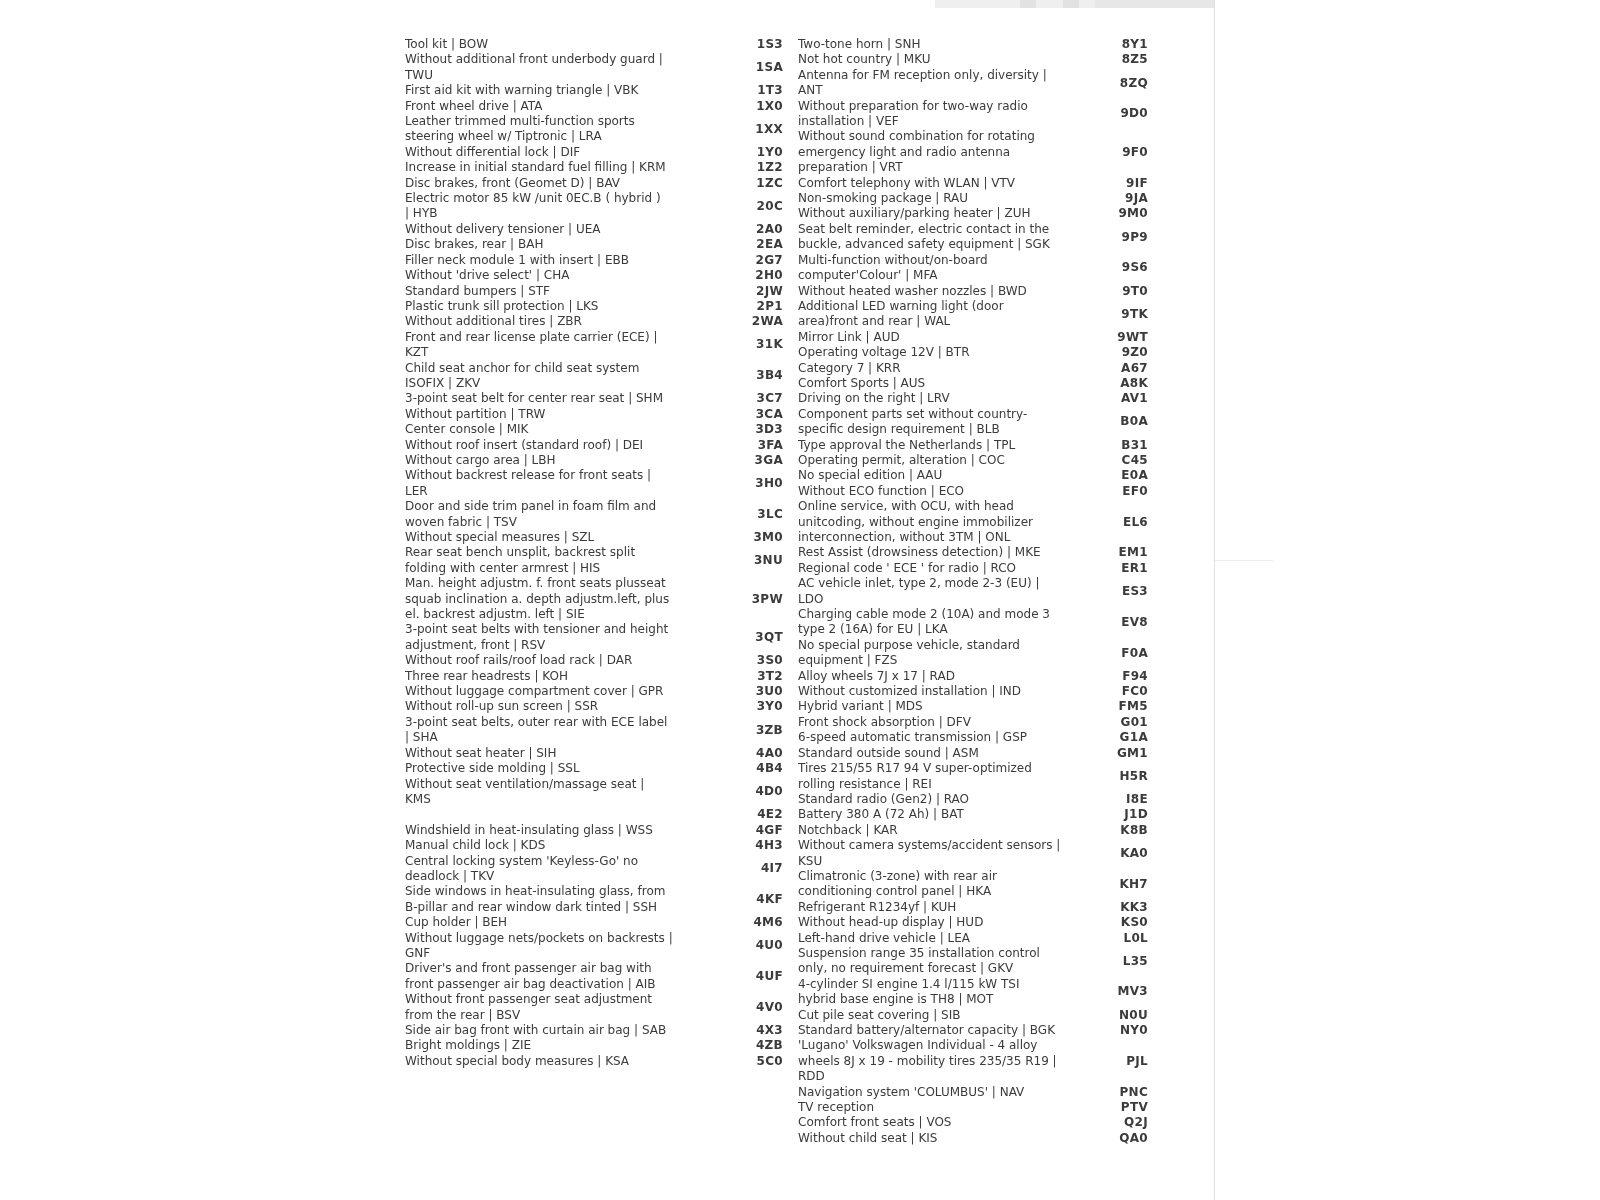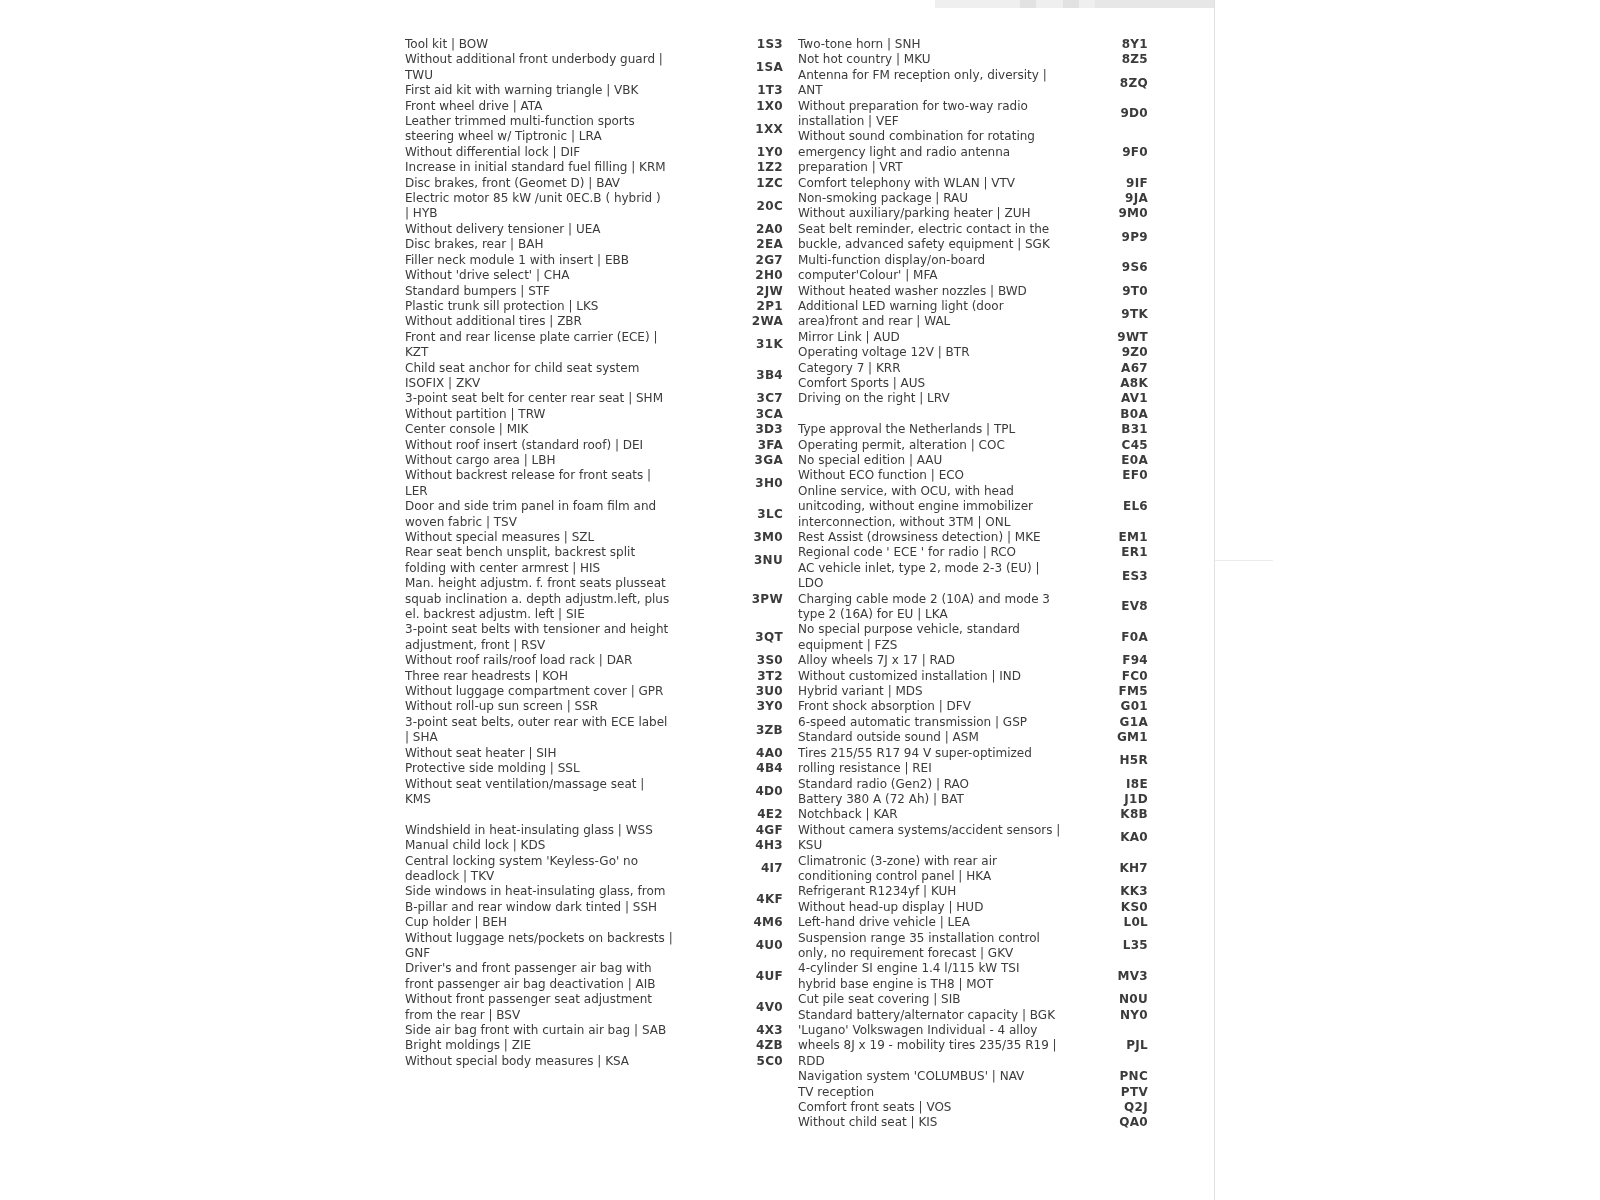--- a/index.html
+++ b/index.html
@@ -373,21 +373,21 @@
     <div class="code">9M0</div>
   </div>
 
   <div class="row">
     <div class="desc">Seat belt reminder, electric contact in the
 buckle, advanced safety equipment | SGK</div>
     <div class="code">9P9</div>
   </div>
 
   <div class="row">
-    <div class="desc">Multi-function display/on-board
+    <div class="desc">Multi-function without/on-board
 computer'Colour' | MFA</div>
     <div class="code">9S6</div>
   </div>
 
   <div class="row">
     <div class="desc">Without heated washer nozzles | BWD</div>
     <div class="code">9T0</div>
   </div>
 
   <div class="row">
@@ -415,20 +415,22 @@
     <div class="desc">Comfort Sports | AUS</div>
     <div class="code">A8K</div>
   </div>
 
   <div class="row">
     <div class="desc">Driving on the right | LRV</div>
     <div class="code">AV1</div>
   </div>
 
   <div class="row">
+    <div class="desc">Component parts set without country-
+specific design requirement | BLB</div>
     <div class="code">B0A</div>
   </div>
 
   <div class="row">
     <div class="desc">Type approval the Netherlands | TPL</div>
     <div class="code">B31</div>
   </div>
 
   <div class="row">
     <div class="desc">Operating permit, alteration | COC</div>

